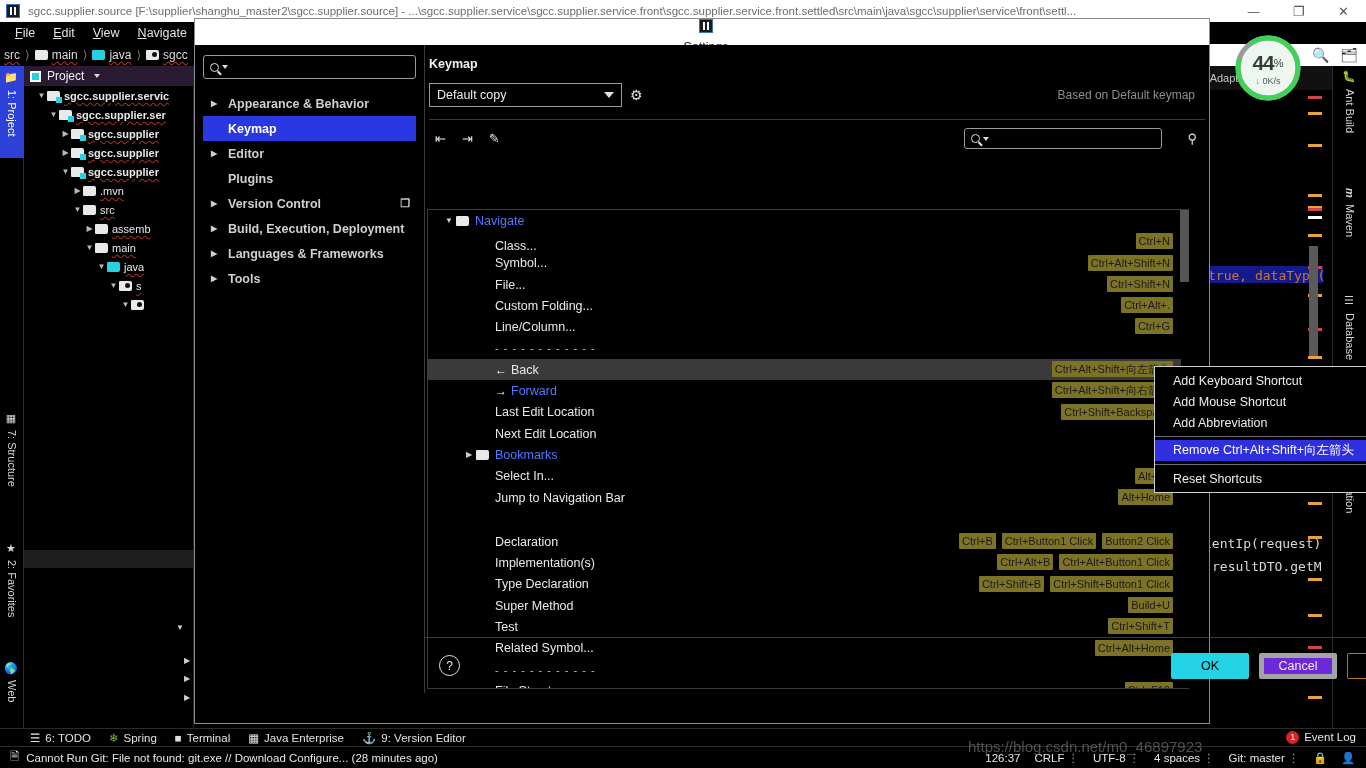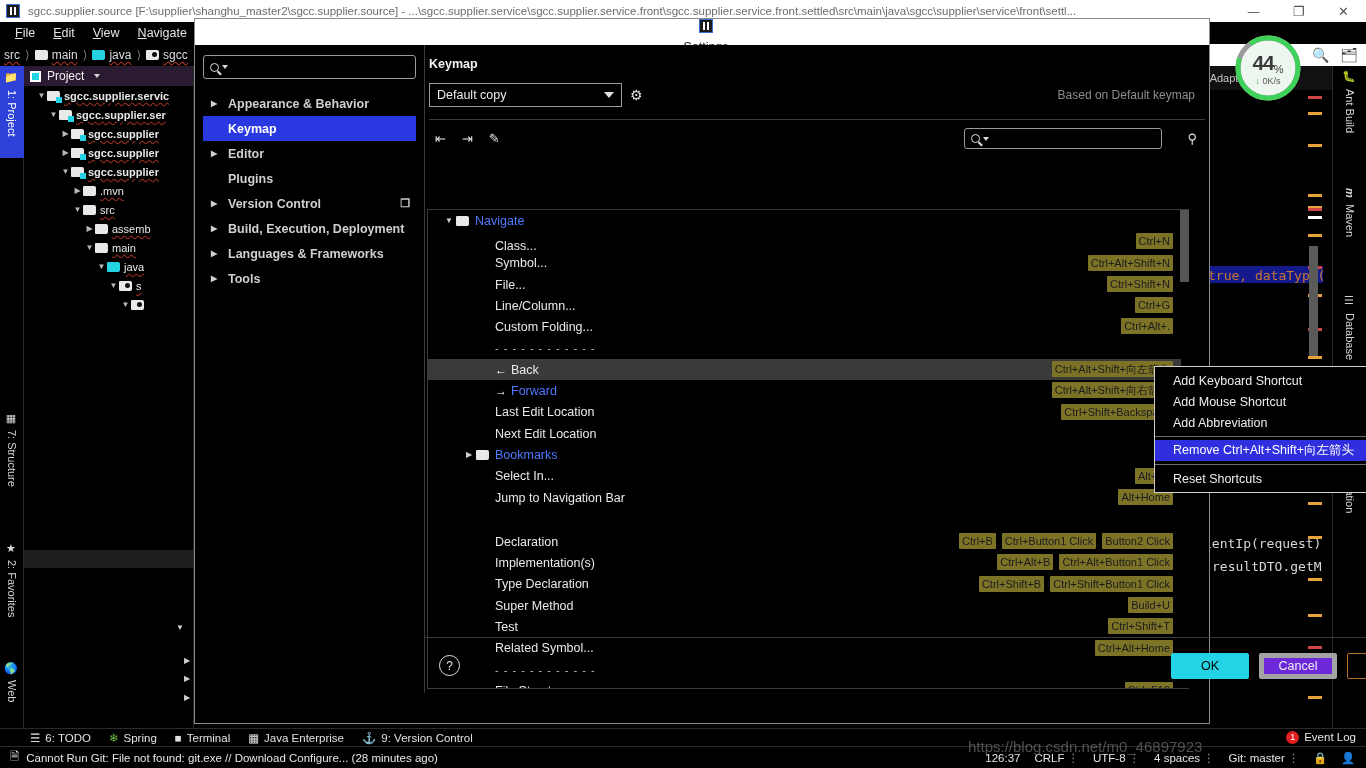--- a/index.html
+++ b/index.html
@@ -445,21 +445,21 @@
     <span style="color:#2f2f2f;font-size:14px;">🗂</span>
   </div>
 
   <div class="cpu-meter">
     <svg width="72" height="72" viewBox="0 0 72 72">
       <circle cx="36" cy="36" r="30" fill="#f2f2f2" stroke="#9a9a9a" stroke-width="5"></circle>
       <circle cx="36" cy="36" r="30" fill="none" stroke="#3fd15a" stroke-width="5" stroke-dasharray="170 18" stroke-dashoffset="20" transform="rotate(-88 36 36)"></circle>
       <circle cx="36" cy="36" r="26" fill="#eef7ef"></circle>
     </svg>
     <div class="cpu-pct">
-      <div style="display:flex;align-items:flex-end;">
+      <div style="display:flex;align-items:center;">
         <span class="num">44</span>
         <span style="font-size:11px;">%</span>
       </div>
       <div class="net">
         <span style="color:#3fa14f;">↓</span> <span>0K/s</span>
       </div>
     </div>
   </div>
 
   <div class="tabstrip">
@@ -585,30 +585,30 @@
               </div>
               <div class="ktrow" style="padding-left: 34px;">
                 <span style="width: 33px; flex: 0 0 auto; display: inline-block;"></span>
                 <span class="kt-label">File...</span>
                 <span class="shortcuts">
                   <span class="kbd">Ctrl+Shift+N</span>
                 </span>
               </div>
               <div class="ktrow" style="padding-left: 34px;">
                 <span style="width: 33px; flex: 0 0 auto; display: inline-block;"></span>
+                <span class="kt-label">Custom Folding...</span>
+                <span class="shortcuts">
+                  <span class="kbd">Ctrl+Alt+.</span>
+                </span>
+              </div>
+              <div class="ktrow" style="padding-left: 34px;">
+                <span style="width: 33px; flex: 0 0 auto; display: inline-block;"></span>
                 <span class="kt-label">Line/Column...</span>
                 <span class="shortcuts">
                   <span class="kbd">Ctrl+G</span>
-                </span>
-              </div>
-              <div class="ktrow" style="padding-left: 34px;">
-                <span style="width: 33px; flex: 0 0 auto; display: inline-block;"></span>
-                <span class="kt-label">Custom Folding...</span>
-                <span class="shortcuts">
-                  <span class="kbd">Ctrl+Alt+.</span>
                 </span>
               </div>
               <div class="ktrow" style="padding-left: 34px;">
                 <span style="width: 33px; flex: 0 0 auto; display: inline-block;"></span>
                 <span class="kt-dash">- - - - - - - - - - - -</span>
               </div>
               <div class="ktrow sel" style="padding-left: 34px;">
                 <span style="width: 33px; flex: 0 0 auto; display: inline-block;"></span>
                 <span class="kt-ico">←</span>
                 <span class="kt-label">Back</span>
@@ -756,21 +756,21 @@
     <div class="tb-item">
       <span>■</span>
       <span>Terminal</span>
     </div>
     <div class="tb-item">
       <span>▦</span>
       <span>Java Enterprise</span>
     </div>
     <div class="tb-item">
       <span>⚓</span>
-      <span>9: Version Control</span>
+      <span>9: Version Editor</span>
     </div>
   </div>
 
   <div class="eventlog">
     <span class="badge-dot">1</span>
     <span>Event Log</span>
   </div>
 
   <div class="statusbar">
     <span style="margin-right:7px;">🗎</span>

